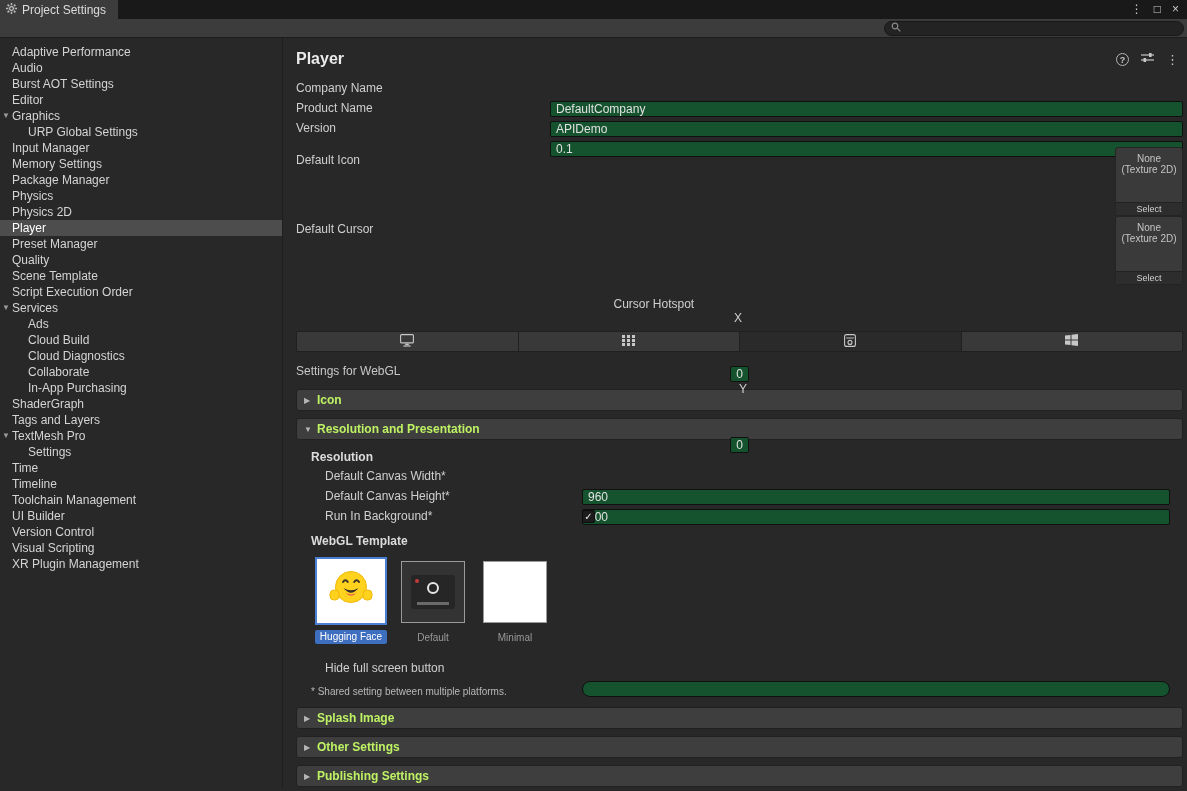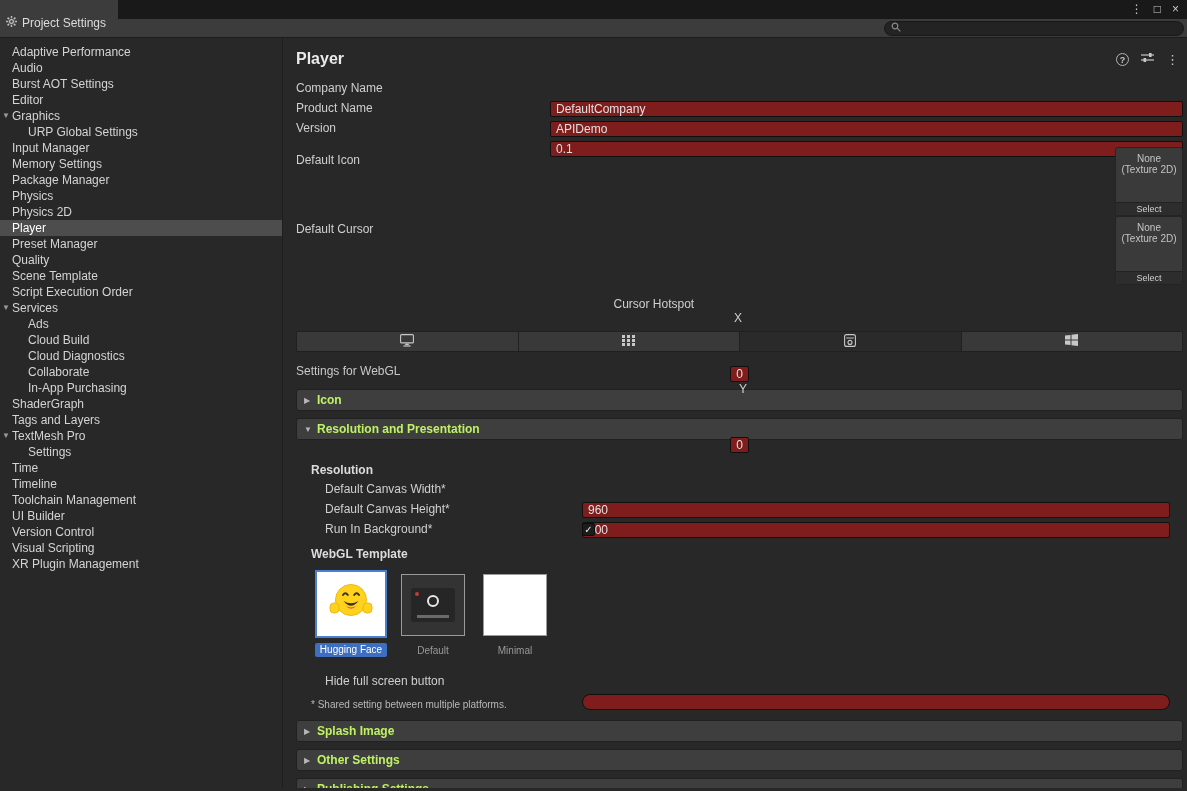--- a/index.html
+++ b/index.html
@@ -6,21 +6,21 @@
   html,body { margin:0; padding:0; }
   body {
     width:1187px; height:791px; overflow:hidden;
     background:#282828; color:#d2d2d2;
     font-family:"Liberation Sans","DejaVu Sans",sans-serif; font-size:12px;
     cursor:default; -webkit-user-select:none; user-select:none;
   }
 
   
   .titlebar { height:19px; background:#191919; display:flex; justify-content:space-between; align-items:stretch; }
-  .win-tab { background:#3c3c3c; display:flex; align-items:flex-start; gap:5px; padding:16px 12px 0 6px; color:#dcdcdc; }
+  .win-tab { background:#3c3c3c; display:flex; align-items:center; gap:5px; padding:0 12px 0 6px; color:#dcdcdc; }
   .win-controls { display:flex; align-items:center; gap:11px; padding:0 8px; color:#c8c8c8; font-size:12px; }
   .win-controls span { line-height:19px; }
 
   
   .toolbar { height:19px; background:#3c3c3c; border-bottom:1px solid #1c1c1c; display:flex; justify-content:flex-end; align-items:center; padding:0 3px; }
   .searchbox { width:300px; height:15px; background:#232323; border:1px solid #181818; border-radius:8px; display:flex; align-items:center; padding:0 6px; gap:4px; }
   .searchbox input { flex:1; background:transparent; border:none; outline:none; color:#d8d8d8; font-size:11px; font-family:inherit; height:13px; padding:0; }
 
   
   .split { display:flex; height:750px; }
@@ -33,21 +33,21 @@
   
   .main { flex:1; padding:8px 2px 0 13px; overflow:hidden; }
   .main-header { display:flex; align-items:center; height:26px; padding-right:6px; }
   .main-title { flex:1; font-size:16px; font-weight:bold; color:#eaeaea; }
   .hdr-icons { display:flex; align-items:center; gap:12px; }
   .help-circle { width:13px; height:13px; border:1px solid #b4b4b4; border-radius:50%; color:#c8c8c8; font-size:9px; text-align:center; line-height:12px; font-weight:bold; }
   .kebab { color:#c8c8c8; font-size:13px; }
 
   .row { display:flex; align-items:center; height:20px; }
   .row .lbl { width:254px; flex:none; color:#cfcfcf; }
-  .tf { flex:1; height:16px; background:#7f1d1d; border:1px solid #101010; border-radius:2px; padding:0 5px; color:#e0e0e0; display:flex; align-items:center; margin-right:2px;margin-top:41px; }
+  .tf { flex:1; height:16px; background:#14532d; border:1px solid #101010; border-radius:2px; padding:0 5px; color:#e0e0e0; display:flex; align-items:center; margin-right:2px;margin-top:41px; }
 
   .obj-block { display:flex; height:69px; }
   .obj-block.first { margin-top:9px; }
   .obj-block .lbl { width:254px; flex:none; color:#cfcfcf; padding-top:6px; }
   .obj-box { margin-left:auto; margin-right:2px; width:68px; display:flex; flex-direction:column; background:#3a3a3a; border:1px solid #242424; border-radius:3px; overflow:hidden; }
   .obj-none { flex:1; text-align:center; font-size:10px; line-height:11px; color:#c4c4c4; padding-top:5px; }
   .obj-select { height:13px; background:#2d2d2d; border-top:1px solid #222222; font-size:9px; color:#d2d2d2; text-align:center; line-height:12px; }
 
   .hotspot { margin-top:12px;flex-direction:column; }
   .axis { flex:none; margin-right:5px; color:#cfcfcf; }
@@ -57,21 +57,21 @@
   .ptab { flex:1; background:#393939; display:flex; align-items:center; justify-content:center; border-right:1px solid #202020; }
   .ptab:last-child { border-right:none; }
   .ptab.selected { background:#2a2a2a; }
 
   .settings-for { margin-top:12px; height:18px; color:#c8c8c8; }
 
   .secbar { height:22px; background:#3e3e3e; border:1px solid #212121; border-radius:3px; display:flex; align-items:center; padding-left:7px; margin-top:7px; margin-right:2px; }
   .secbar .arr { width:13px; font-size:8px; color:#b6b6b6; }
   .secbar .sec-lbl { font-weight:bold; color:#bef264; }
 
-  .sub-h { font-weight:bold; color:#dcdcdc; height:18px; line-height:18px; margin-top:21px; padding-left:15px; }
+  .sub-h { font-weight:bold; color:#dcdcdc; height:18px; line-height:18px; margin-top:8px; padding-left:15px; }
   .irow { display:flex; align-items:center; height:20px; padding-left:29px; }
   .irow .lbl { width:257px; flex:none; color:#cfcfcf; }
   .irow .tf { margin-right:15px; }
 
   .checkbox { width:13px; height:13px; background:#1c1c1c; border:1px solid #0d0d0d; border-radius:2px; color:#e8e8e8; font-size:10px; line-height:11px; text-align:center; }
 
   .tmpl-row { display:flex; align-items:center; padding-left:15px; margin-top:2px; height:96px; }
   .tmpl { width:80px; display:flex; flex-direction:column; align-items:center; margin-right:2px; }
   .thumb { background:#ffffff; border:1px solid #9a9a9a; }
   .thumb.hf { width:72px; height:68px; border:2px solid #4a7fd4; display:flex; align-items:center; justify-content:center; }

